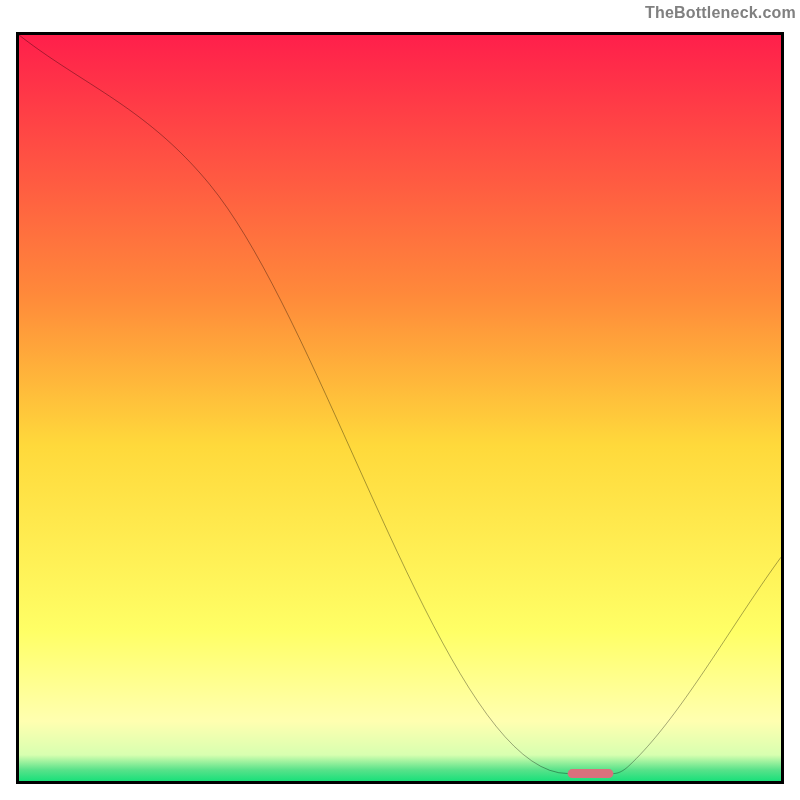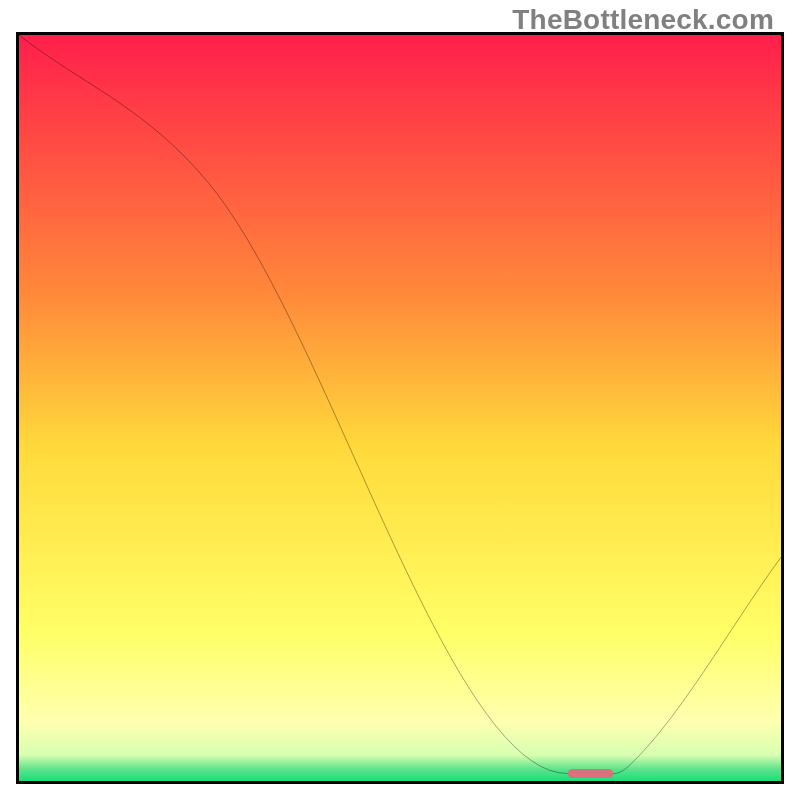--- a/index.html
+++ b/index.html
@@ -12,22 +12,22 @@
     overflow: hidden;
   }
   .wrapper {
     position: relative;
     width: 800px;
     height: 800px;
   }
   .watermark {
     position: absolute;
     top: 4px;
-    right: 26px;
-    font-size: 28px;
+    right: 4px;
+    font-size: 16px;
     font-weight: 600;
     color: #808080;
     letter-spacing: 0.2px;
     z-index: 10;
   }
   .chart-frame {
     position: absolute;
     left: 16px;
     top: 32px;
     width: 768px;

